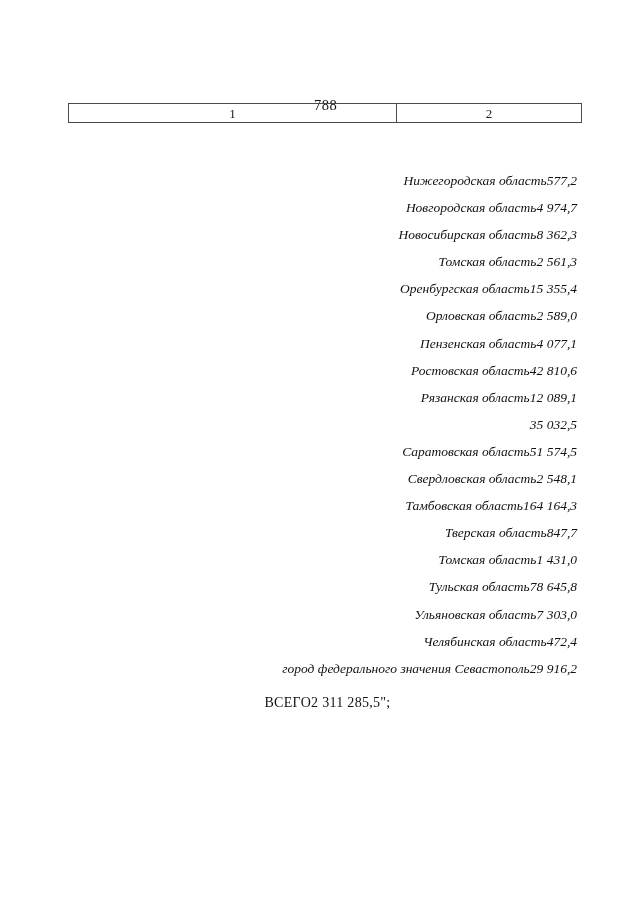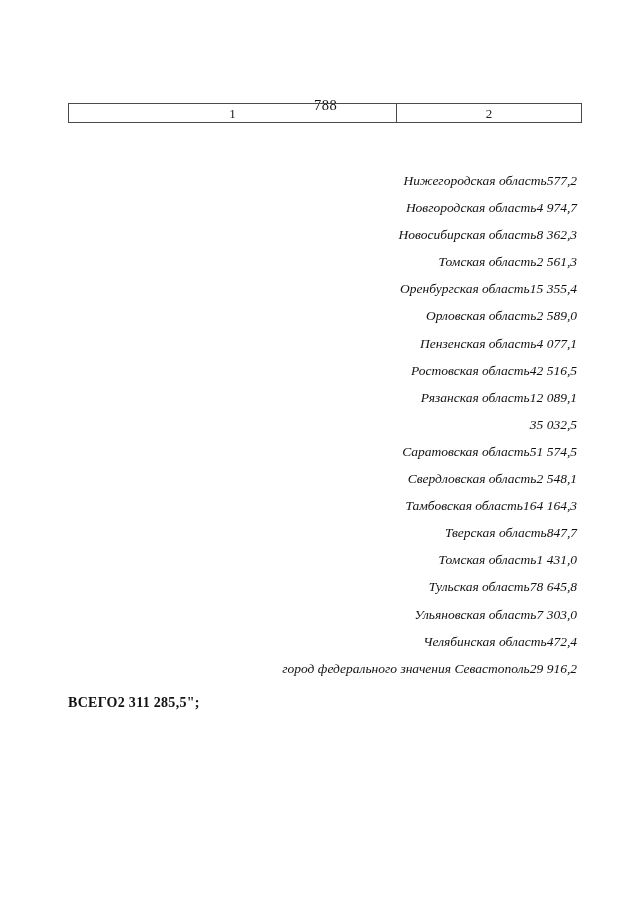--- a/index.html
+++ b/index.html
@@ -74,24 +74,24 @@
   .row .value {
     text-align: right;
     margin-top: 23px;
   }
   .total-row {
     position: absolute;
     top: 689px;
     left: 68px;
     width: 519px;
     display: flex;
-    justify-content: flex-start;
+    justify-content: center;
     align-items: baseline;
     font-size: 14px;
-    font-weight: bold;
+    font-weight: normal;
     line-height: 27px;
     letter-spacing: 0.3px;
     white-space: nowrap;
   }
 </style>
 </head>
 <body>
 
 <div class="page">
 
@@ -126,21 +126,21 @@
       <div class="row">
         <span class="region">Орловская область</span>
         <span class="value">2 589,0</span>
       </div>
       <div class="row">
         <span class="region">Пензенская область</span>
         <span class="value">4 077,1</span>
       </div>
       <div class="row">
         <span class="region">Ростовская область</span>
-        <span class="value">42 516,5</span>
+        <span class="value">42 810,6</span>
       </div>
       <div class="row">
         <span class="region">Рязанская область</span>
         <span class="value">12 089,1</span>
       </div>
       <div class="row">
         <span class="value">35 032,5</span>
       </div>
       <div class="row">
         <span class="region">Саратовская область</span>

